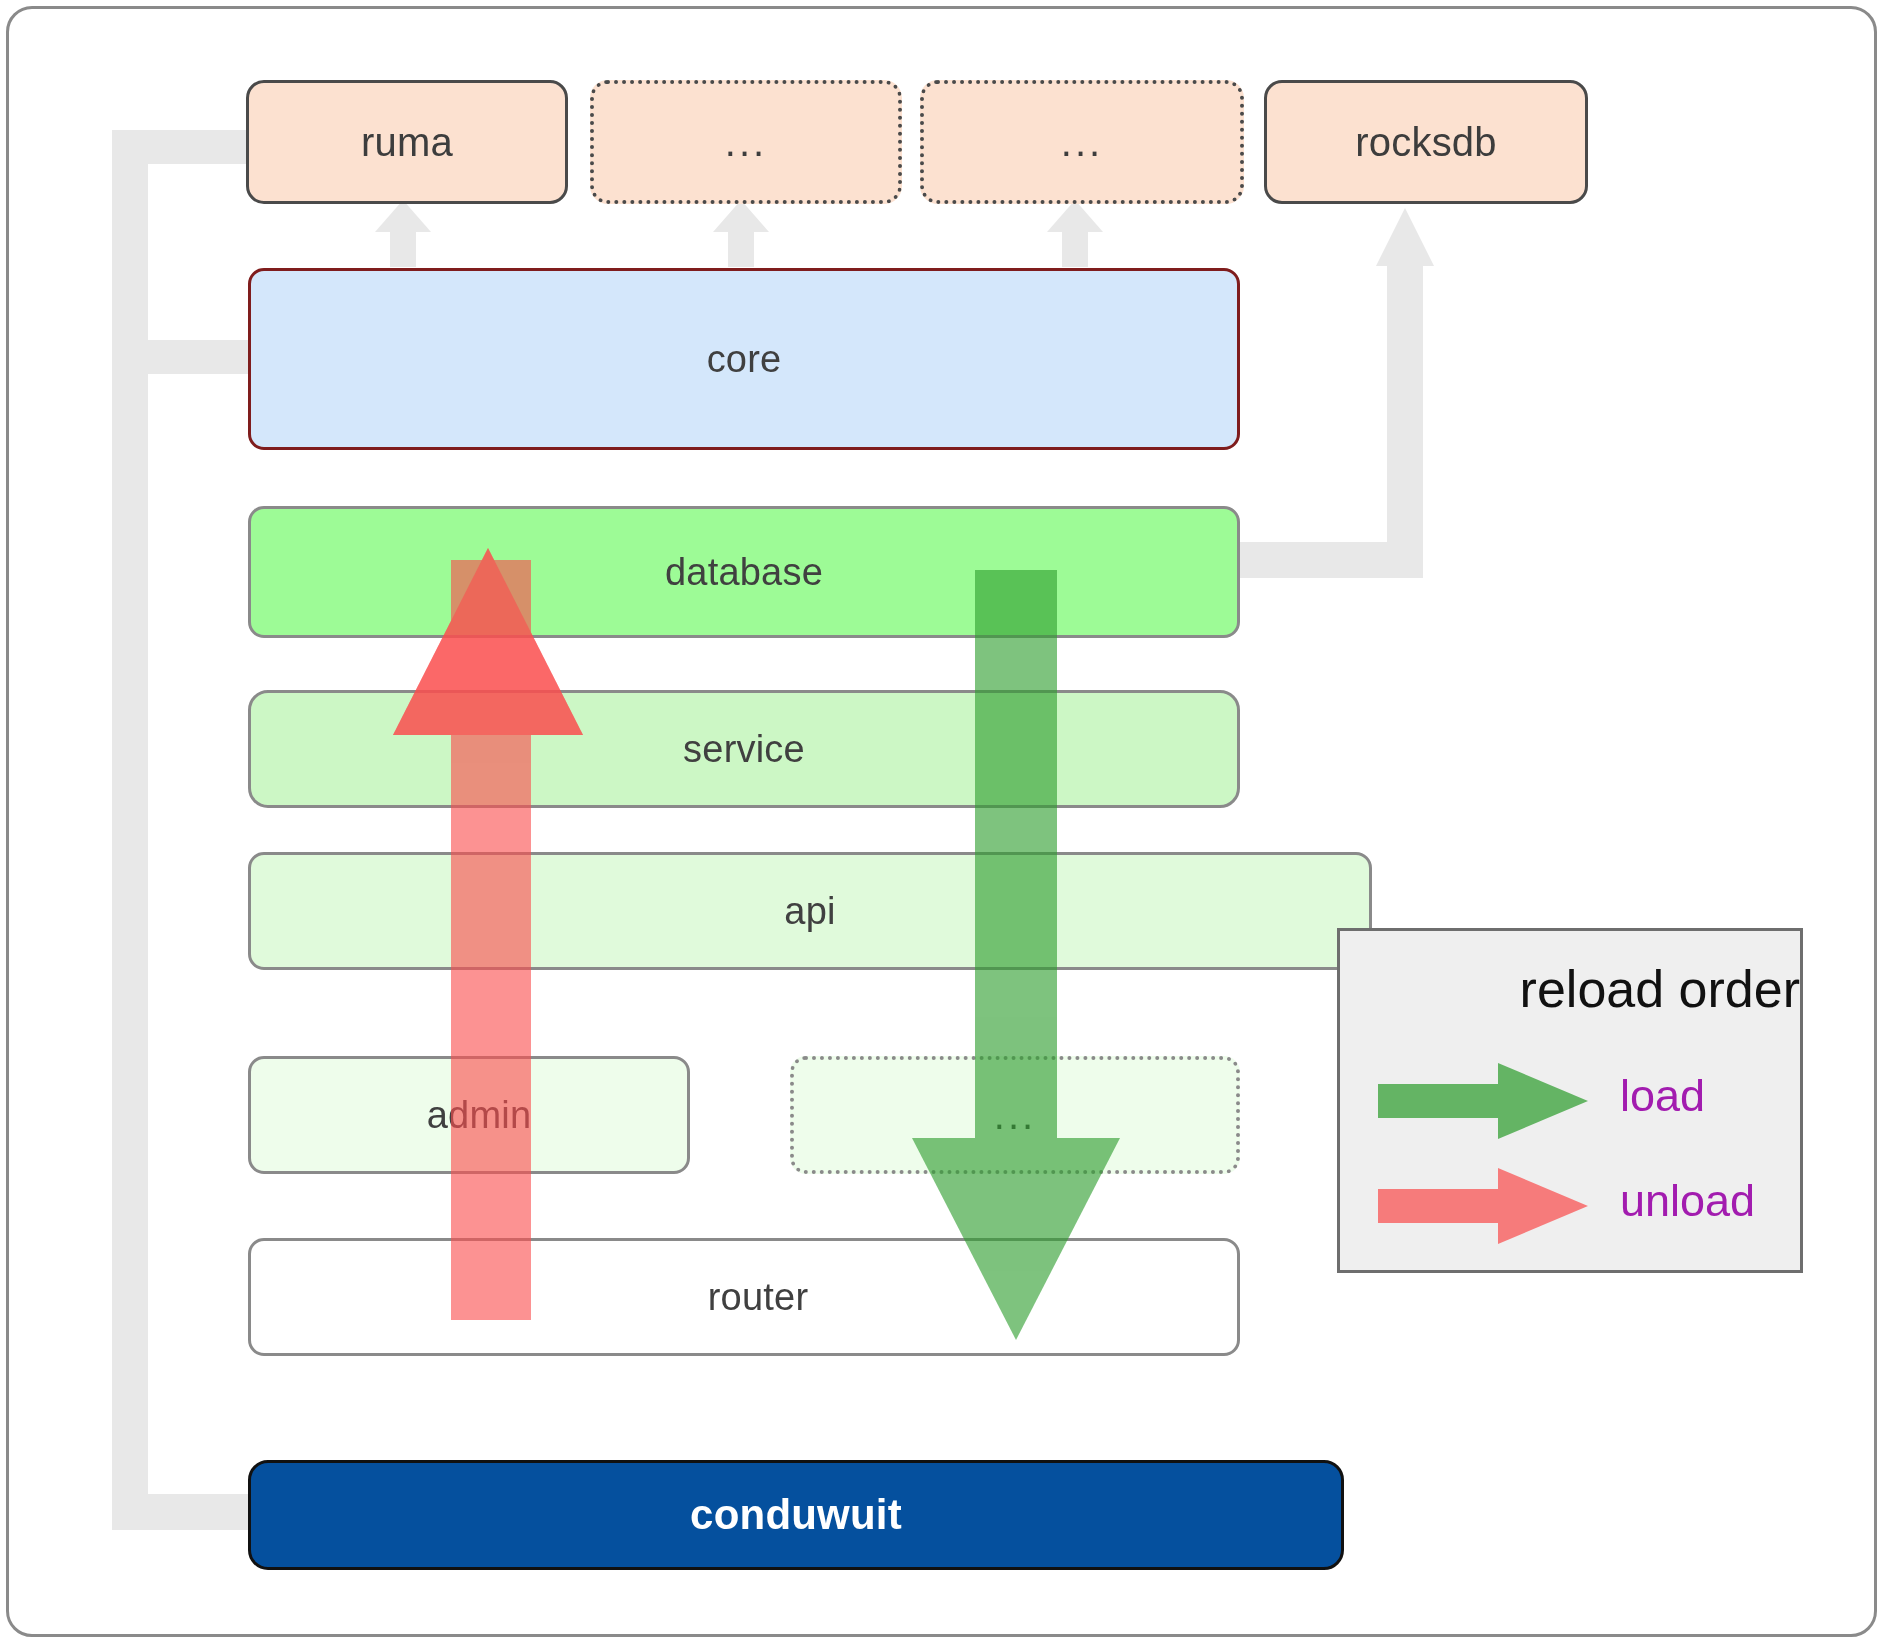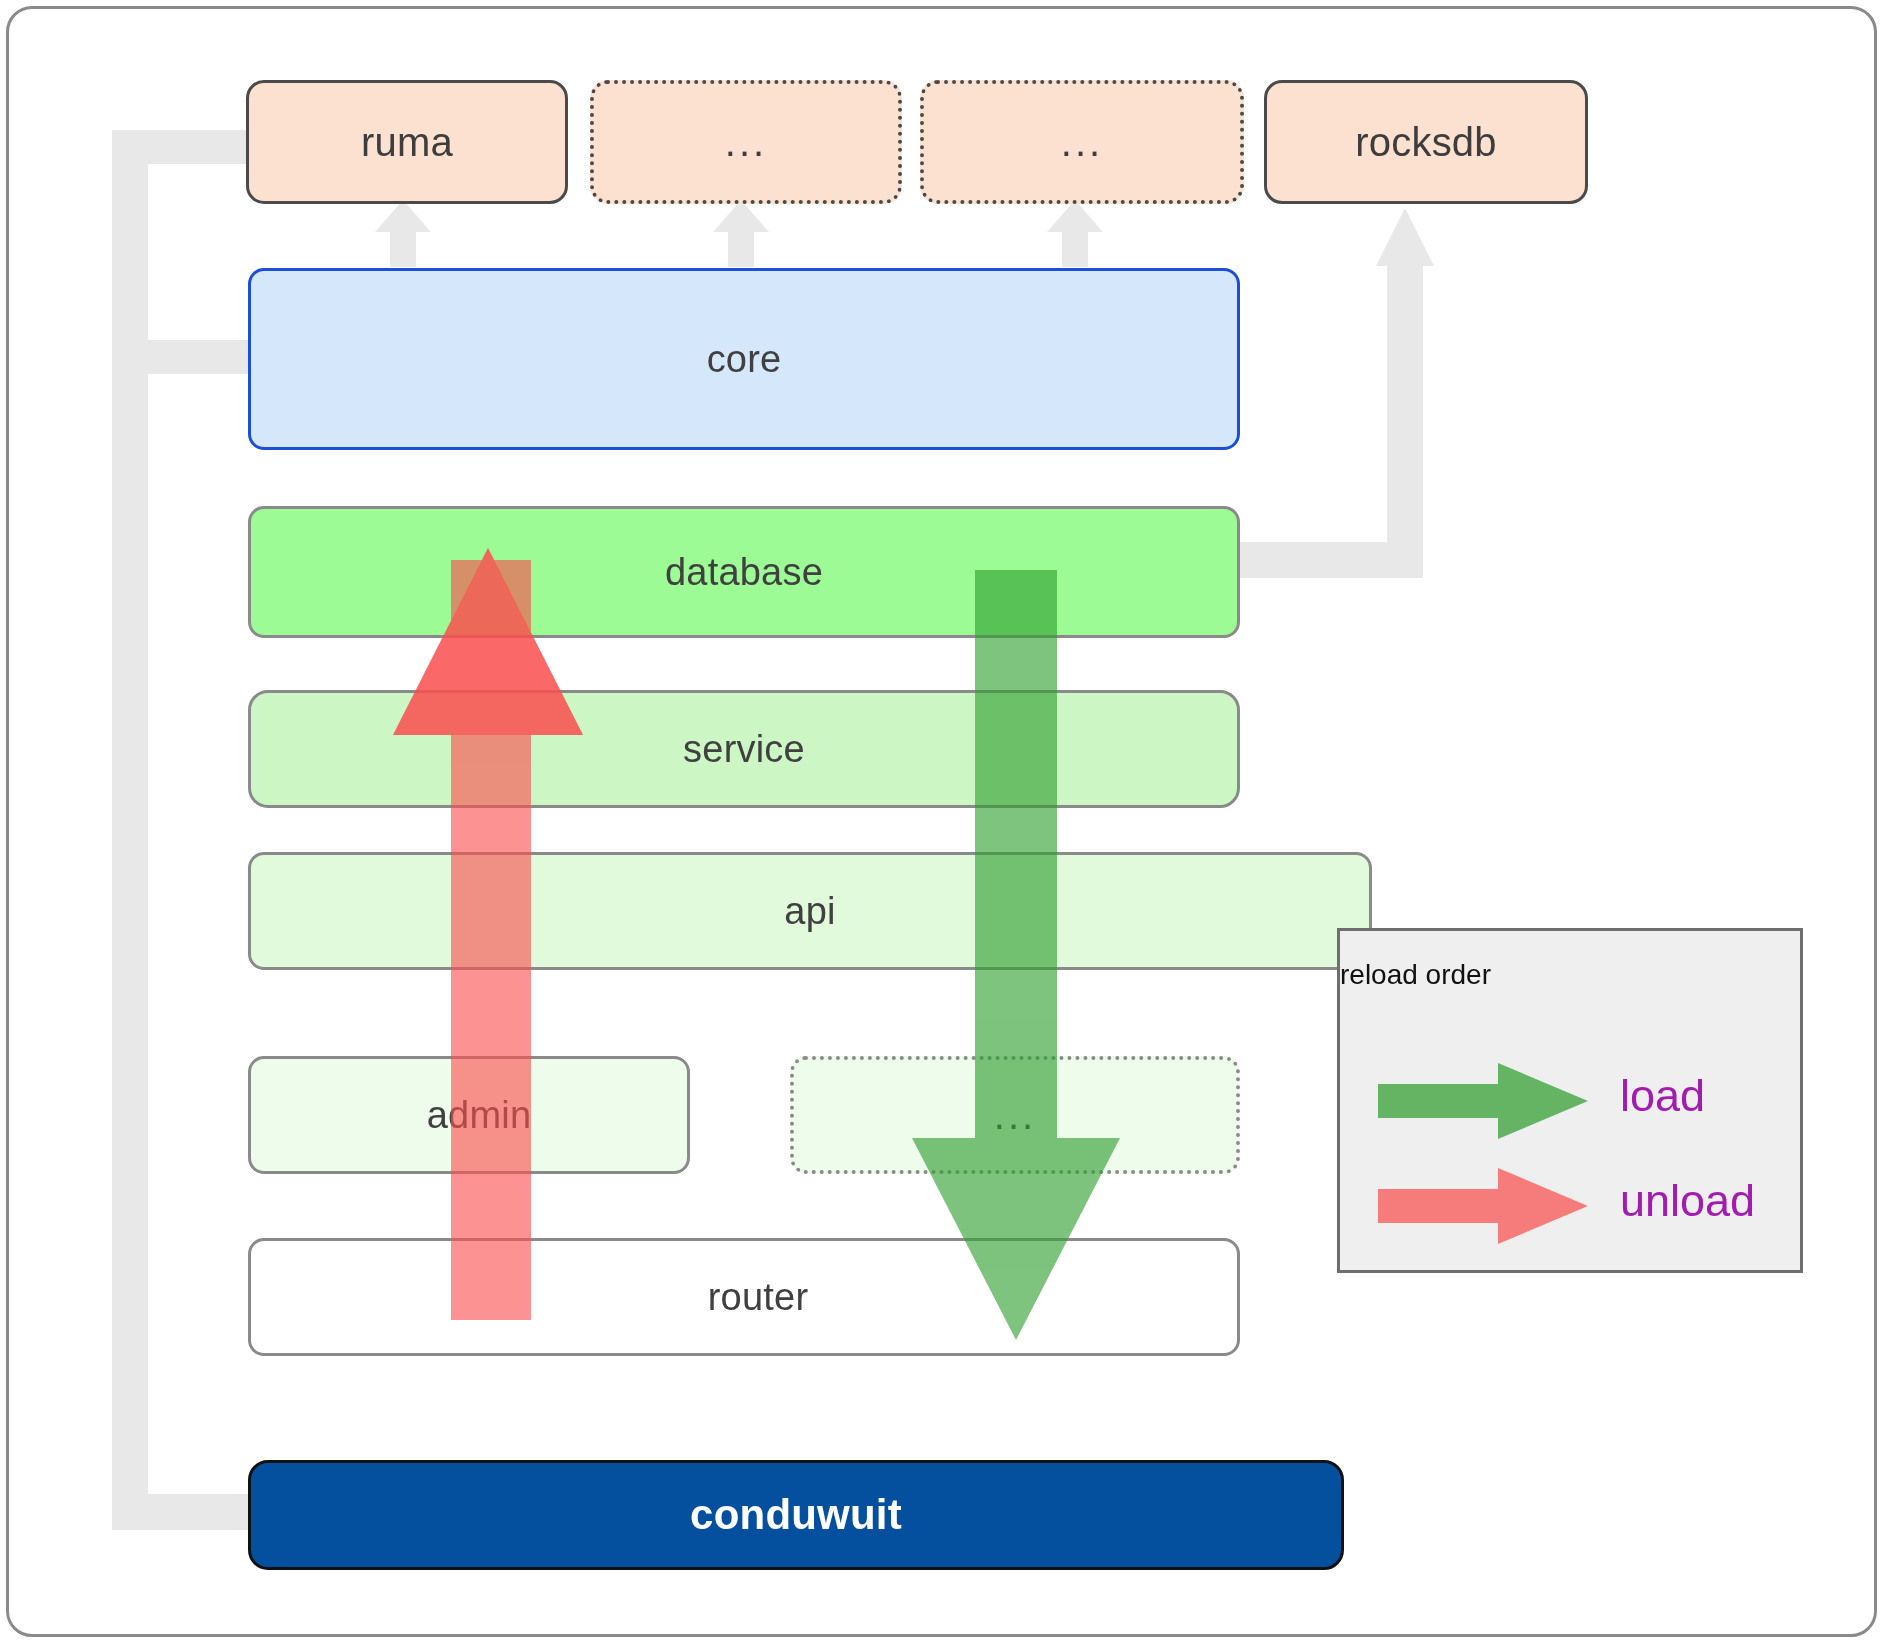--- a/index.html
+++ b/index.html
@@ -51,21 +51,21 @@
     height: 124px;
     top: 80px;
     font-size: 40px;
     color: #3d3d3d;
   }
   .dep.dotted { border-style: dotted; border-width: 4px; }
 
   
   .core {
     background: #d4e7fb;
-    border: 3px solid #1d4ed8;
+    border: 3px solid #7f1d1d;
     border-radius: 16px;
   }
   
   .database {
     background: #9dfb96;
     border: 3px solid #8a8a8a;
     border-radius: 16px;
   }
   
   .service {
@@ -136,22 +136,22 @@
     height: 345px;
     background: #efefef;
     border: 3px solid #6e6e6e;
     box-sizing: border-box;
     z-index: 10;
   }
   .legend-title {
     position: absolute;
     top: 28px;
     left: 0; right: 0;
-    text-align: left;
-    font-size: 28px;
+    text-align: right;
+    font-size: 52px;
     color: #111111;
   }
   .legend-row { position: absolute; left: 0; width: 100%; height: 90px; }
   .legend-row.r1 { top: 125px; }
   .legend-row.r2 { top: 230px; }
   .legend-arrow { position: absolute; left: 38px; top: 0; width: 220px; height: 90px; }
   .legend-label {
     position: absolute;
     left: 280px;
     top: 14px;

